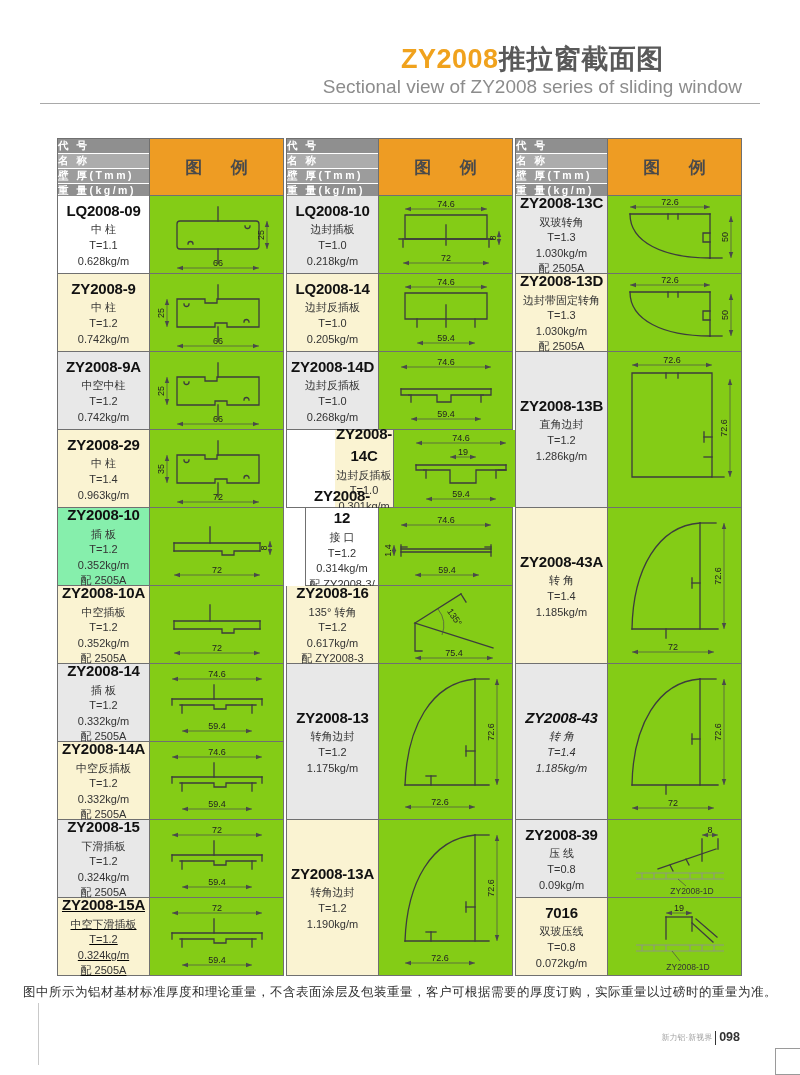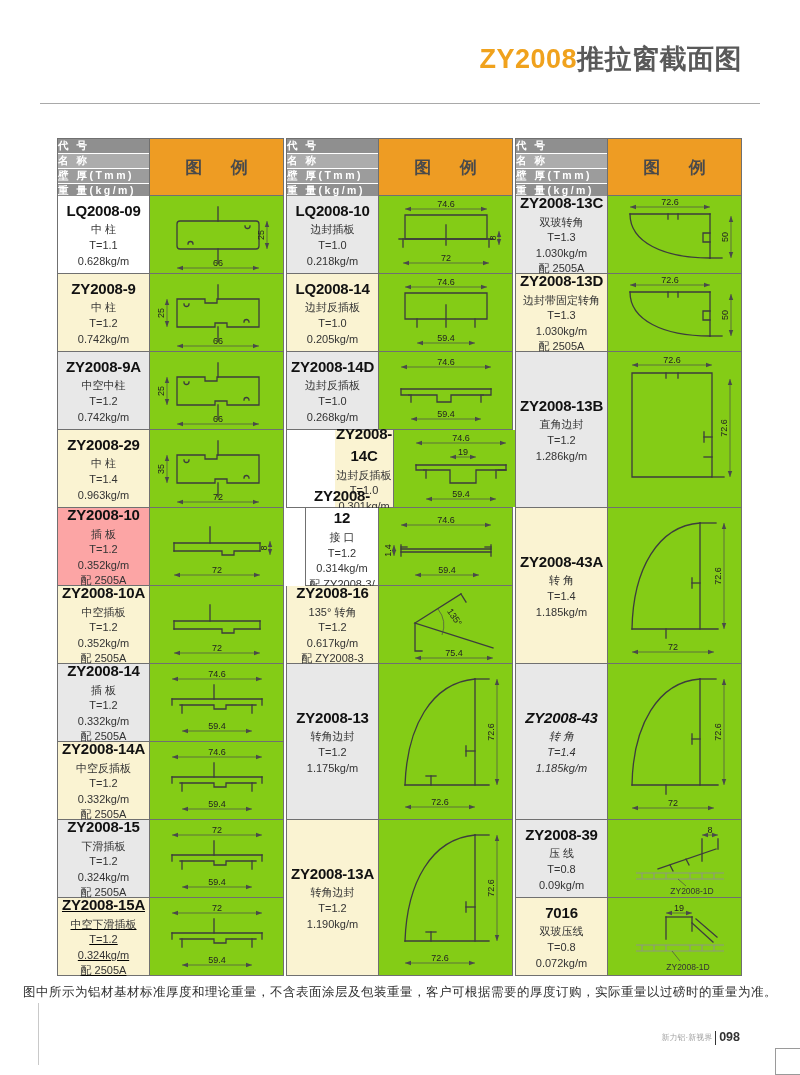--- a/index.html
+++ b/index.html
@@ -33,20 +33,21 @@
   .brand{font-size:8px;color:#a2a2a2;margin-right:3px}
   .pno{font-size:12.5px;font-weight:bold;color:#333;border-left:1.5px solid #333;padding-left:3px;line-height:1.1}
   .mark-l{position:absolute;left:38px;top:1003px;width:1px;height:62px;background:#c9c9c9}
   .mark-r{position:absolute;right:0;top:1048px;width:25px;height:27px;border:1px solid #9a9a9a;border-right:none;background:#fff}
 </style>
 </head>
 <body>
 
 <div class="titlebox">
   <div class="t1"><span class="code">ZY2008</span><span class="cn">推拉窗截面图</span></div>
+  <div class="t2">Sectional  view of ZY2008 series of sliding window</div>
 </div>
 <div class="rule"></div>
 
 <div id="catalog">
     <div class="cg">
       <div class="cg-head">
         <div class="hcol">
           <div class="hcell" style="background: rgb(143, 143, 143);">代 号</div>
           <div class="hcell" style="background: rgb(172, 172, 172);">名 称</div>
           <div class="hcell" style="background: rgb(156, 156, 156);">壁 厚(Tmm)</div>
@@ -148,21 +149,21 @@
             <path class="af" d="M109 71 l-6 -2.2 v4.4 z"></path>
             <text class="dt" text-anchor="middle" x="68" y="68.5">72</text>
             <line class="dl" x1="17" y1="24" x2="17" y2="52"></line>
             <path class="af" d="M17 24 l-2.2 6 h4.4 z"></path>
             <path class="af" d="M17 52 l-2.2 -6 h4.4 z"></path>
             <text class="dt" text-anchor="middle" transform="translate(14 38) rotate(-90)">35</text>
           </svg>
         </div>
       </div>
       <div class="row" style="height: 78px;">
-        <div class="lab" style="background: #fca5a5;">
+        <div class="lab" style="background: #86efac;">
           <div class="pcode">ZY2008-10</div>
           <div class="sub">插 板</div>
           <div class="sub">T=1.2</div>
           <div class="sub">0.352kg/m</div>
           <div class="sub">配 2505A</div>
         </div>
         <div class="dia">
           <svg width="133" height="76" viewBox="0 0 133 76">
             <path class="pf" d="M24 34 h86"></path>
             <path class="pf" d="M24 34 v8"></path>

